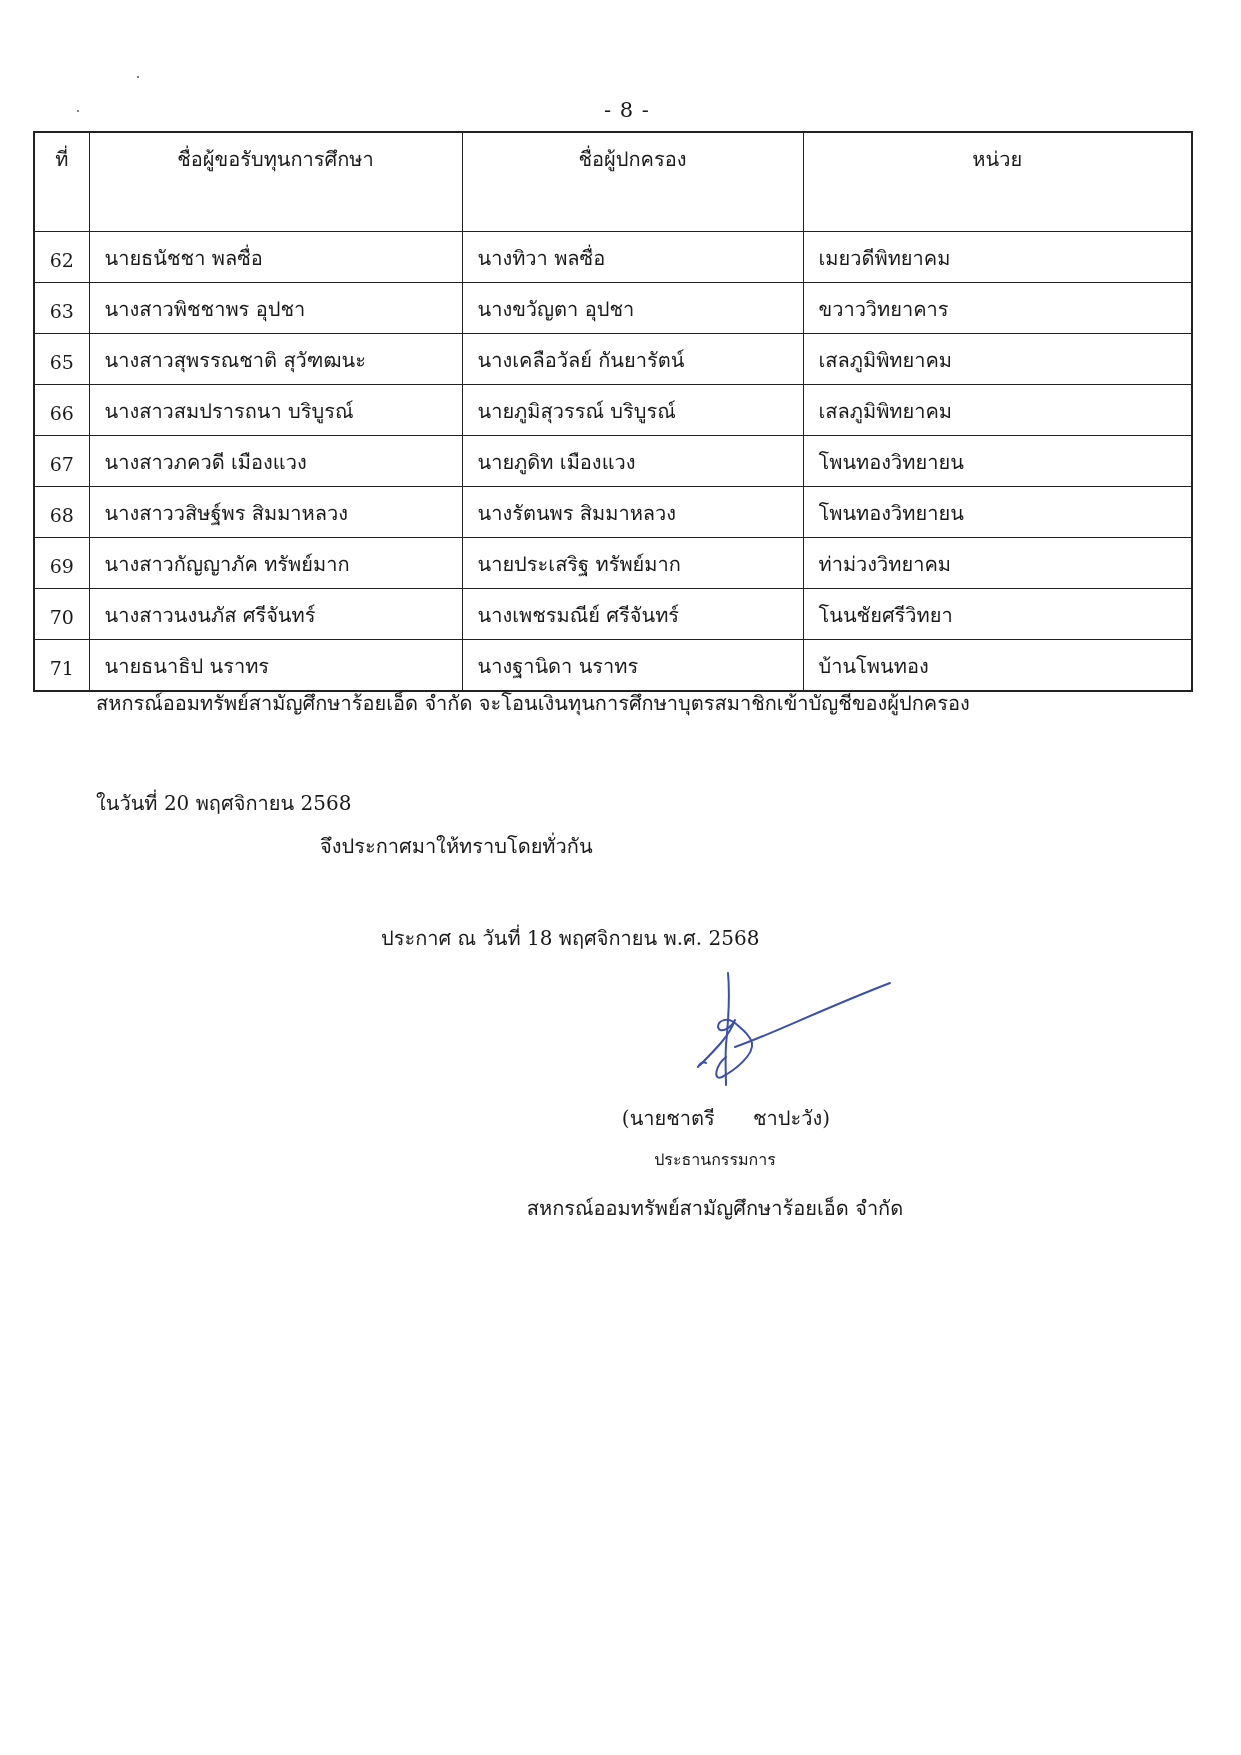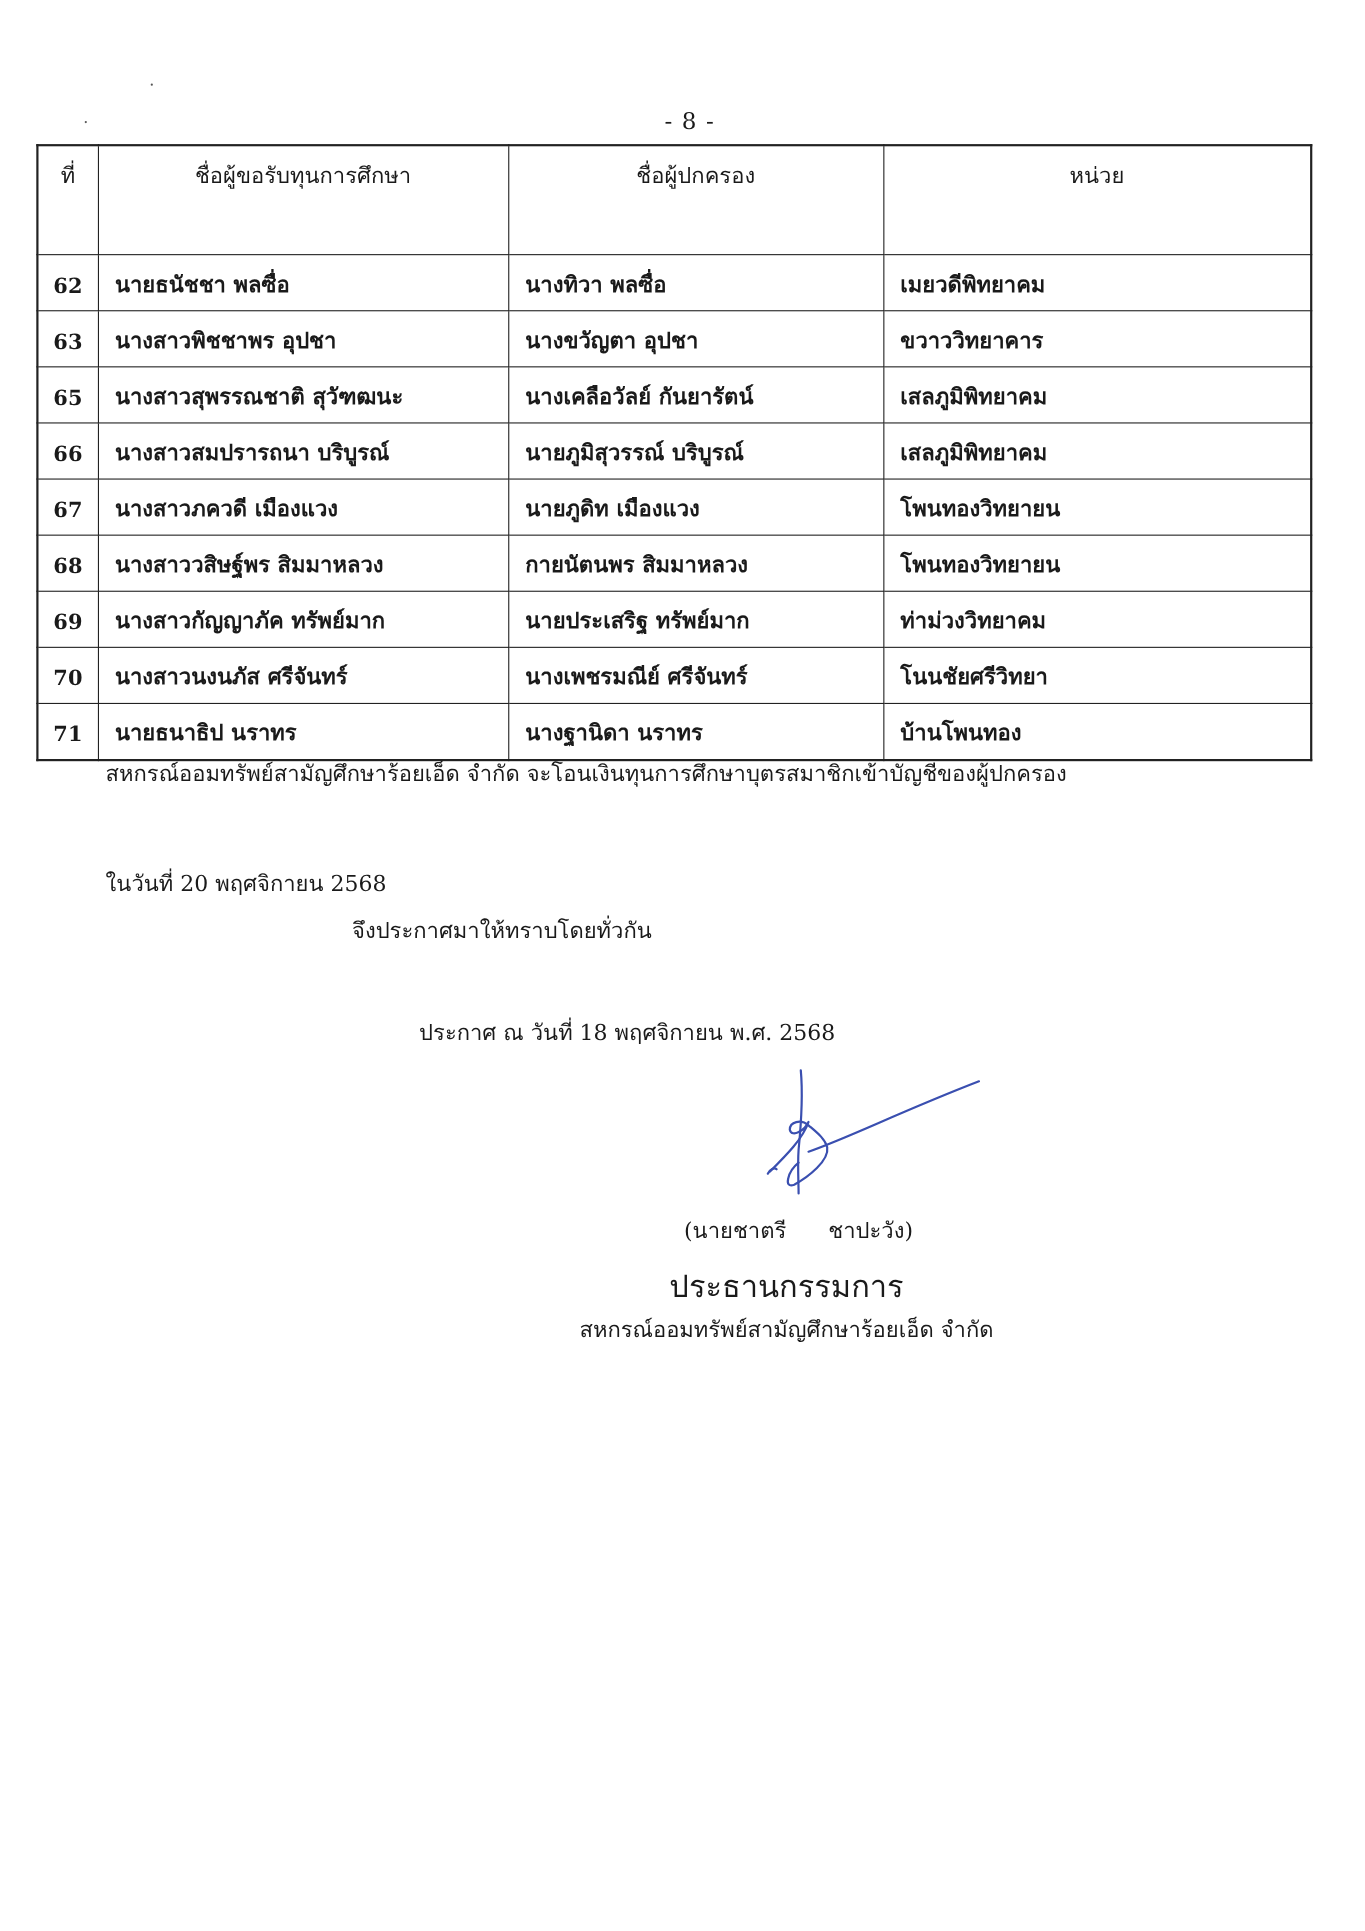--- a/index.html
+++ b/index.html
@@ -56,21 +56,20 @@
       font-size: 20px;
       padding-top: 10px;
       text-align: center;
     }
     table.scholarship-table td {
       height: 44px;
       font-size: 20px;
       vertical-align: middle;
       white-space: nowrap;
       overflow: hidden;
-      font-weight: bold;
     }
     table.scholarship-table td.no {
       text-align: center;
       font-size: 19px;
       padding-top: 6px;
     }
     table.scholarship-table td.txt {
       padding-left: 15px;
       padding-top: 2px;
     }
@@ -98,21 +97,21 @@
       text-align: right;
       font-size: 20px;
       white-space: pre;
     }
     .signer-title {
       position: absolute;
       left: 600px;
       top: 1147px;
       width: 230px;
       text-align: center;
-      font-size: 28px;
+      font-size: 16px;
     }
     .signer-org {
       position: absolute;
       left: 500px;
       top: 1192px;
       width: 430px;
       text-align: center;
       font-size: 20px;
     }
   </style>
@@ -166,21 +165,21 @@
     </tr>
     <tr>
       <td class="no">67</td>
       <td class="txt">นางสาวภควดี  เมืองแวง</td>
       <td class="txt">นายภูดิท  เมืองแวง</td>
       <td class="txt">โพนทองวิทยายน</td>
     </tr>
     <tr>
       <td class="no">68</td>
       <td class="txt">นางสาววสิษฐ์พร  สิมมาหลวง</td>
-      <td class="txt">กายนัตนพร  สิมมาหลวง</td>
+      <td class="txt">นางรัตนพร  สิมมาหลวง</td>
       <td class="txt">โพนทองวิทยายน</td>
     </tr>
     <tr>
       <td class="no">69</td>
       <td class="txt">นางสาวกัญญาภัค ทรัพย์มาก</td>
       <td class="txt">นายประเสริฐ ทรัพย์มาก</td>
       <td class="txt">ท่าม่วงวิทยาคม</td>
     </tr>
     <tr>
       <td class="no">70</td>

